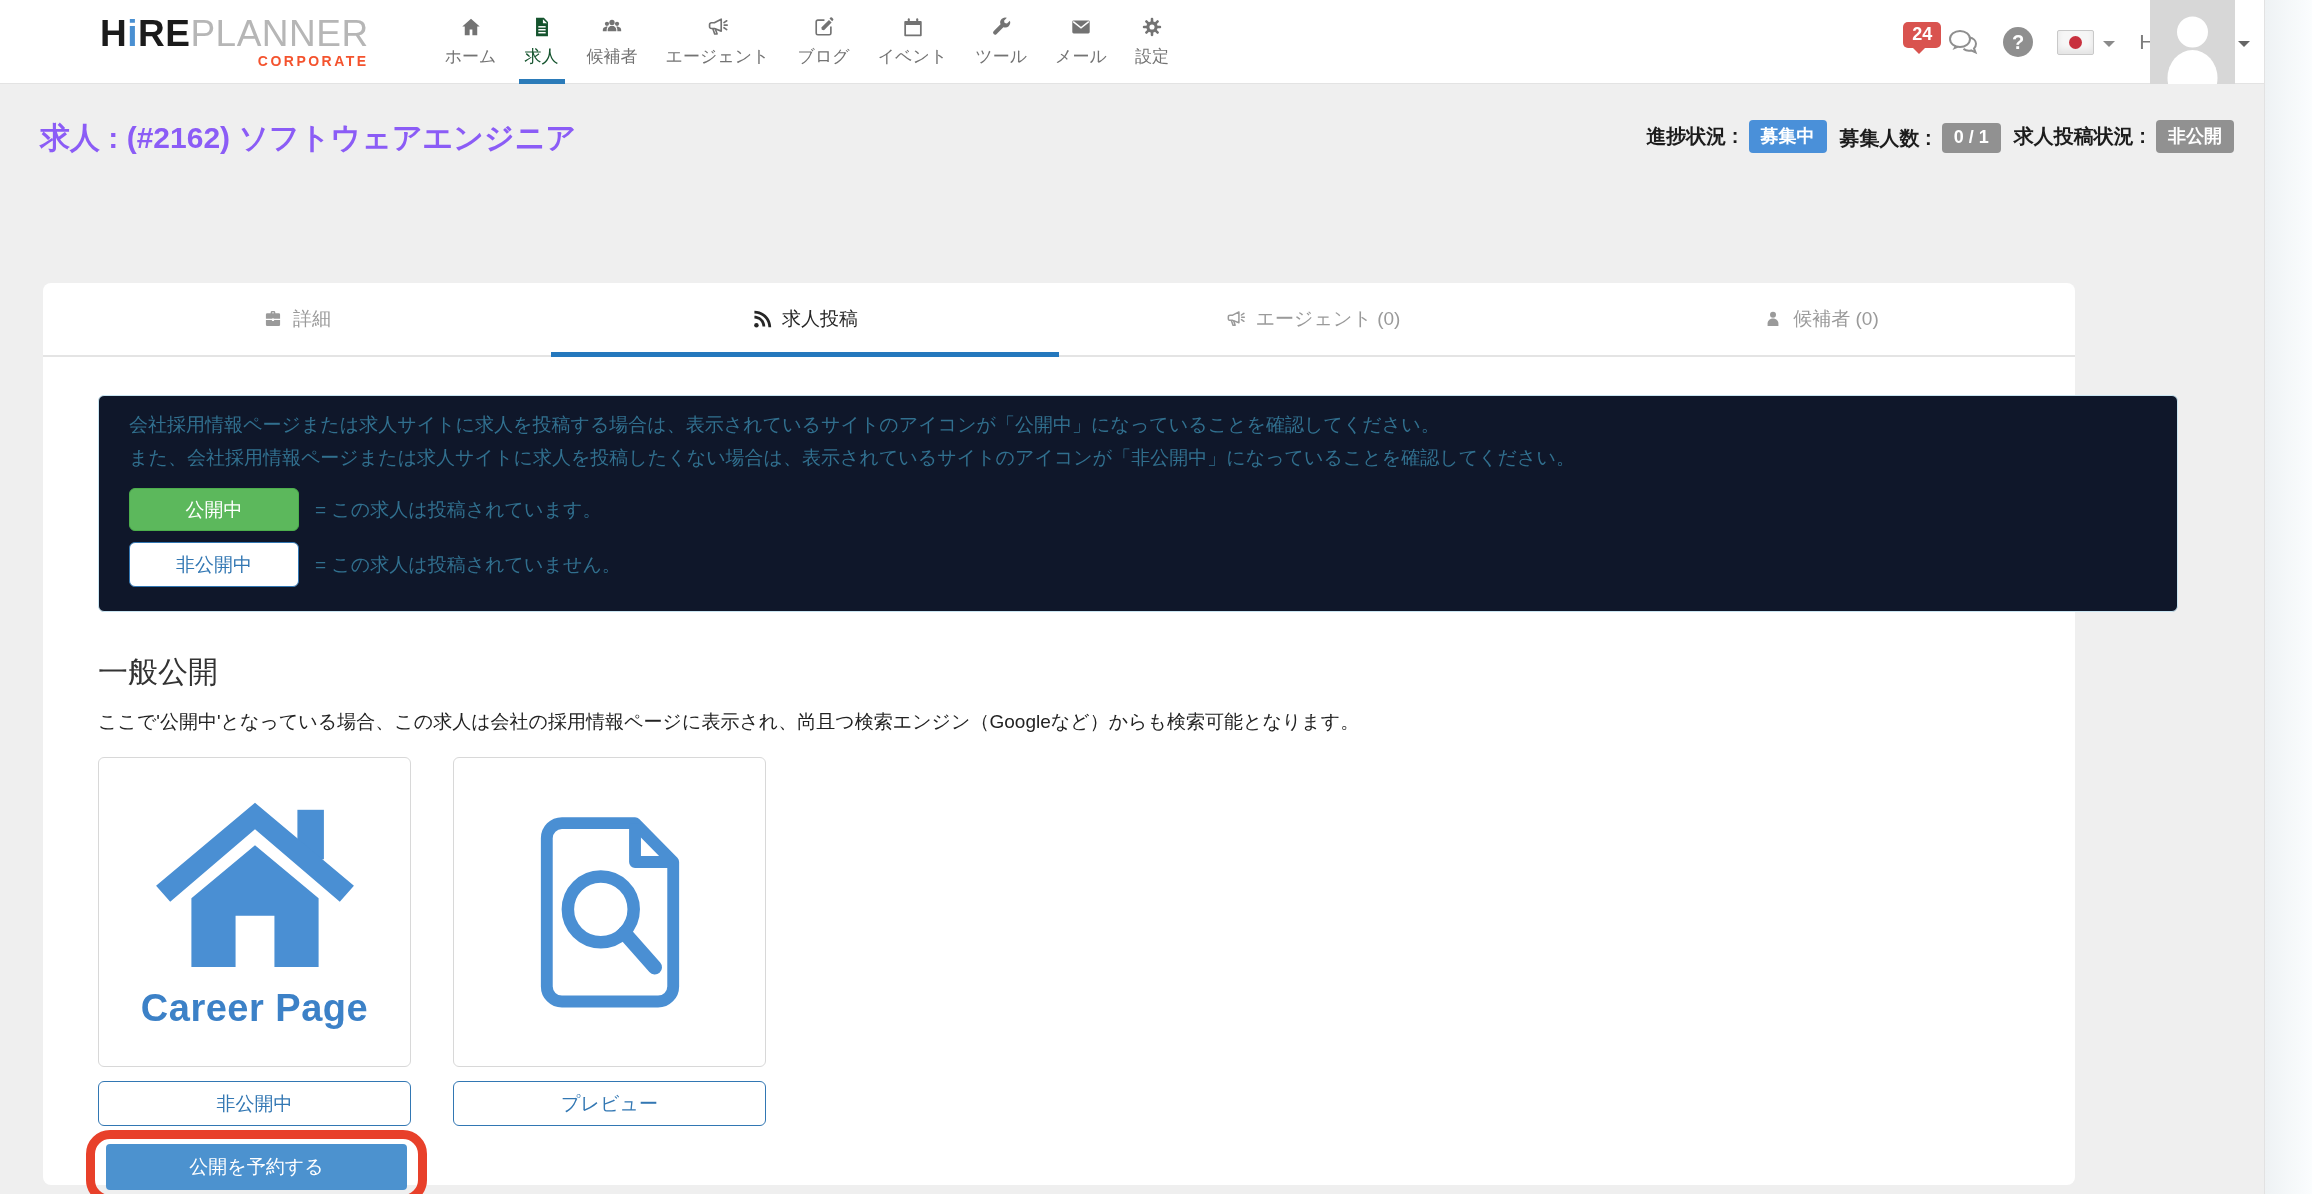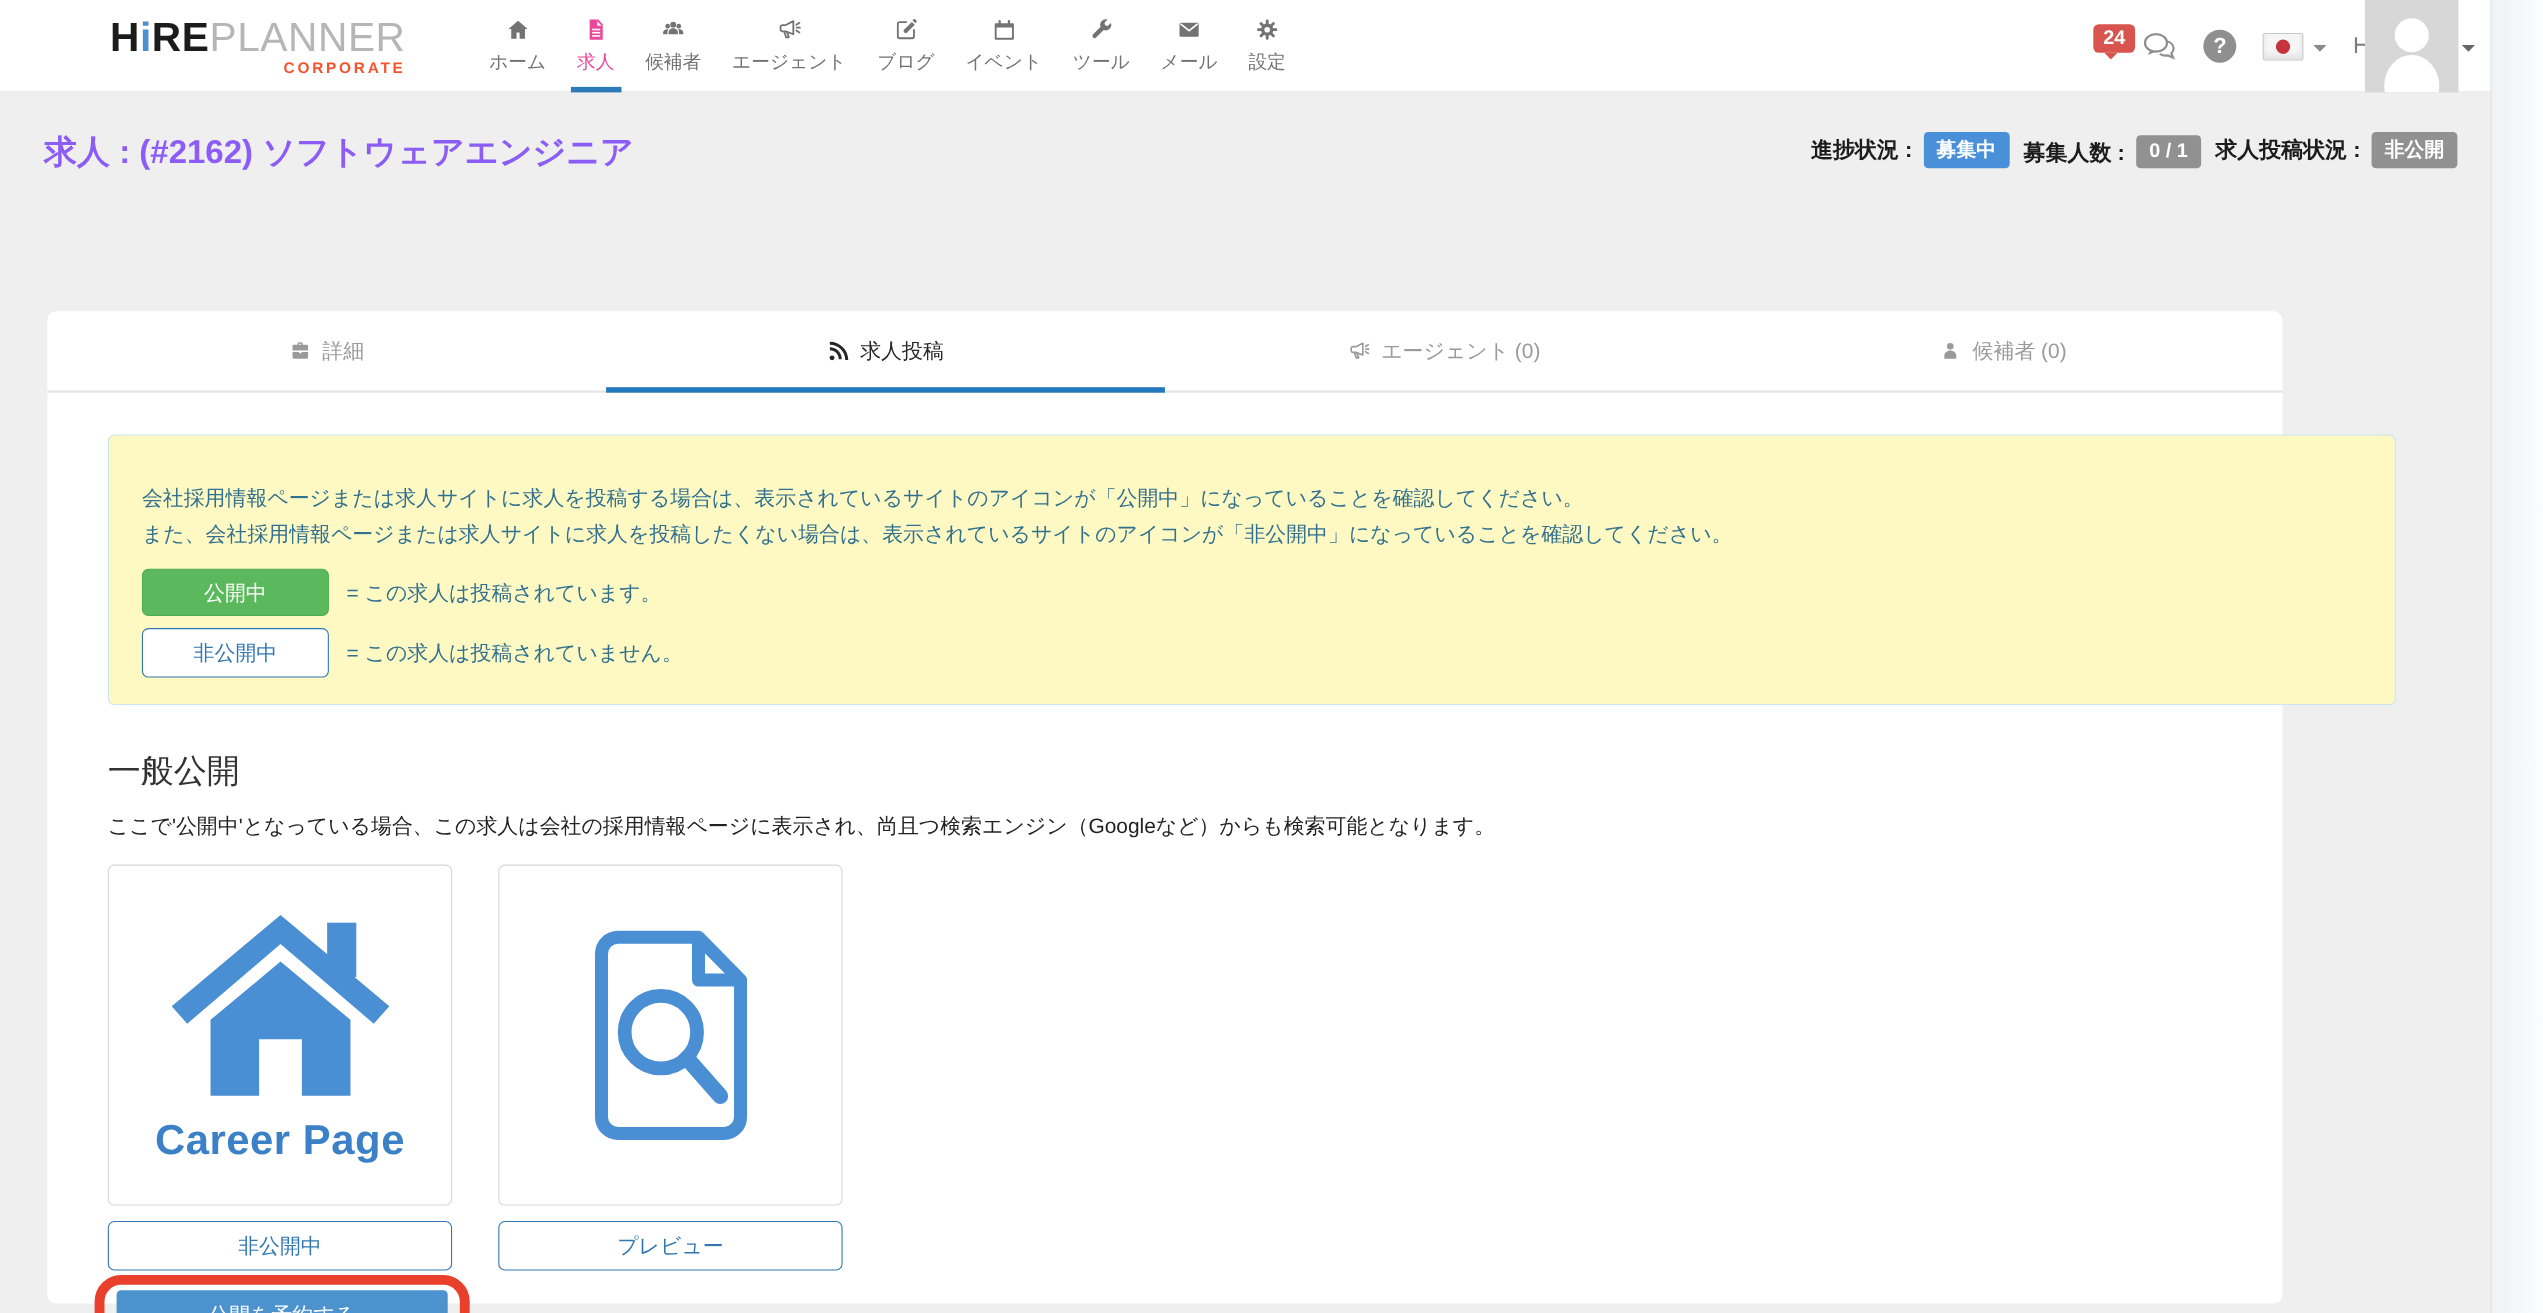--- a/index.html
+++ b/index.html
@@ -22,21 +22,21 @@
   .logo-planner { font-weight:300; color:#b6b6b6; }
   .logo-tagline { text-align:right; font-size:14px; font-weight:700;
     color:#f4532e; letter-spacing:2.5px; margin-top:2px; }
   .nav-items { display:flex; align-items:stretch; height:84px; margin-left:62px; }
   .nav-item {
     display:flex; flex-direction:column; align-items:center; justify-content:center;
     gap:7px; padding:0 14px; color:#737373; font-size:17px; cursor:pointer;
     position:relative; min-width:62px;
   }
   .nav-item svg { width:22px; height:22px; display:block; }
-  .nav-item.active { color:#ec4899; }
+  .nav-item.active { color:#14532d; }
   .nav-item.active::after {
     content:""; position:absolute; left:8px; right:8px; bottom:0; height:5px;
     background:#2b7bb9;
   }
   .nav-right { position:absolute; right:62px; top:0; height:84px;
     display:flex; align-items:center; gap:24px; }
   .notif-wrap { position:relative; padding-left:44px; cursor:pointer; }
   .notif-wrap svg { width:32px; height:28px; display:block; color:#8f8f8f; }
   .notif-badge {
     position:absolute; left:0; top:-6px; background:#d9534f; color:#fff;
@@ -77,22 +77,22 @@
   .tab-row { position:relative; display:flex; height:74px;
     border-bottom:2px solid #e4e4e4; }
   .tab { flex:1; display:flex; align-items:center; justify-content:center; gap:10px;
     font-size:19px; color:#9a9a9a; cursor:pointer; }
   .tab svg { width:20px; height:20px; }
   .tab.active { color:#262626; }
   .tab-underline { position:absolute; bottom:-2px; left:25%; width:25%; height:5px;
     background:#2478bd; }
   .card-body { padding:0 55px; }
   
-  .info-box { margin-top:38px; width:2080px; background:#fef9c3;
-    border:1px solid #c9e5f2; border-radius:6px; padding:41px 30px 24px;
+  .info-box { margin-top:38px; width:2080px; background:#0f172a;
+    border:1px solid #c9e5f2; border-radius:6px; padding:12px 30px 24px;
     color:#31708f; }
   .info-line { font-size:19px; line-height:33px; }
   .legend-row { display:flex; align-items:center; gap:16px; margin-top:14px; }
   .legend-row + .legend-row { margin-top:11px; }
   .btn-sample-green { width:170px; height:43px; background:#5cb85c;
     border:1px solid #4cae4c; border-radius:6px; color:#fff; font-size:19px;
     display:flex; align-items:center; justify-content:center; cursor:pointer; }
   .btn-sample-outline { width:170px; height:45px; background:#fff;
     border:1px solid #3277b3; border-radius:6px; color:#3277b3; font-size:19px;
     display:flex; align-items:center; justify-content:center; cursor:pointer; }

